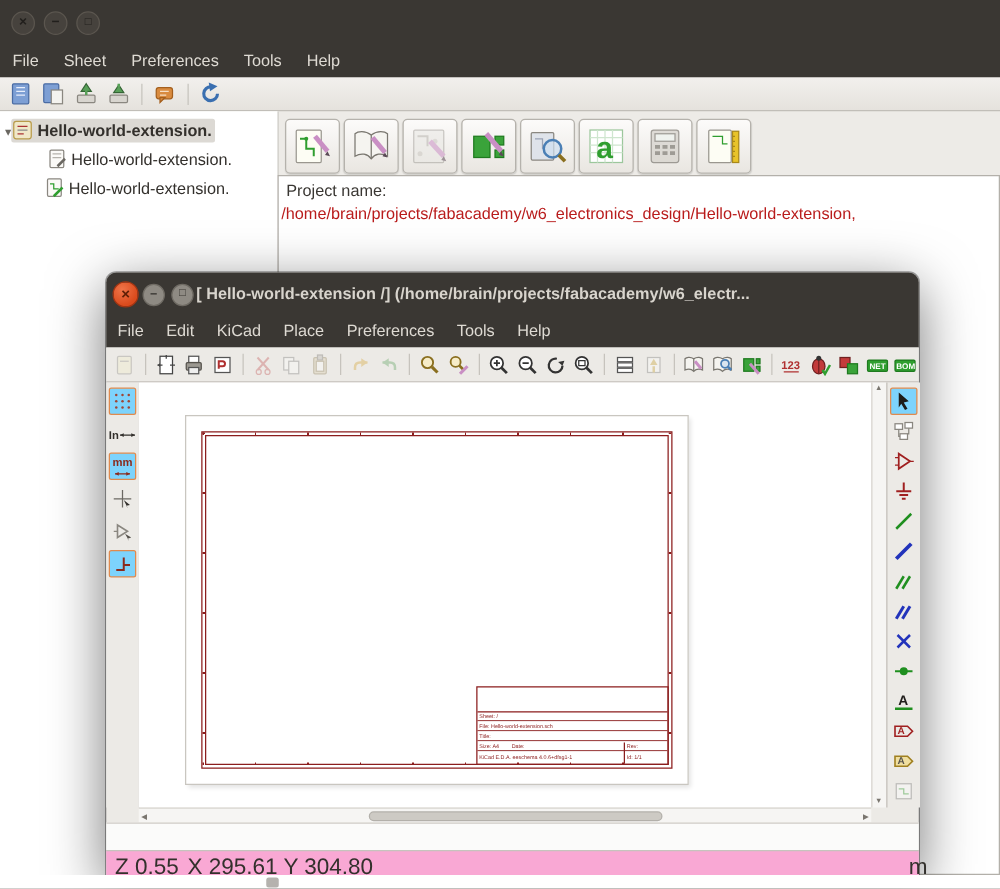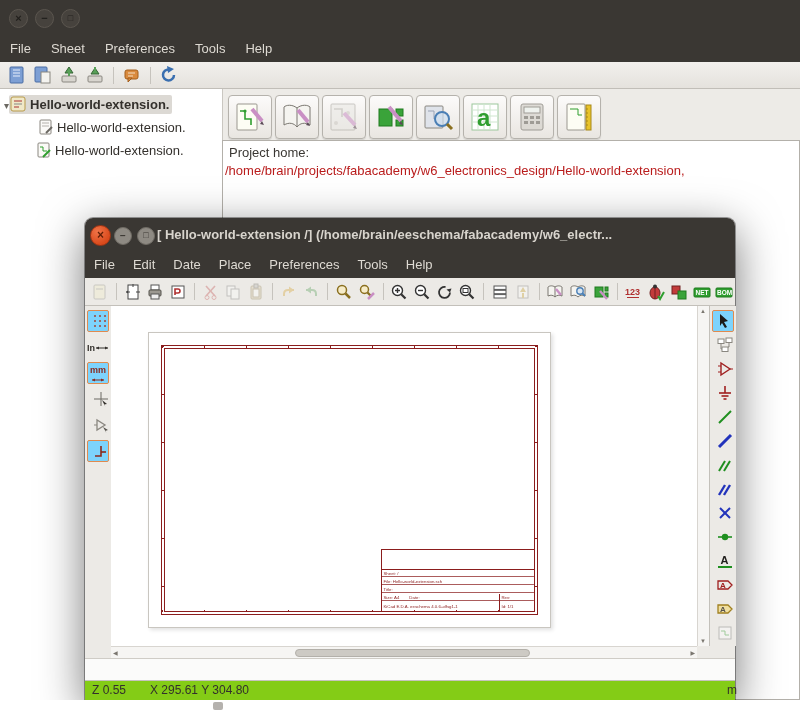--- a/index.html
+++ b/index.html
@@ -48,34 +48,34 @@
     color:#3a3733;font-size:10px;line-height:15px;text-align:center;font-weight:bold;}
   .ee-title{left:72px;top:0;height:34px;line-height:34px;font-weight:700;color:#d8d4cd;font-size:13px;width:570px;}
   .ee-menubar{left:0;top:34px;width:650px;height:26px;}
   .ee-menubar span{padding:0 9px;}
   .ee-toolbar{left:0;top:60px;width:650px;height:28px;background:#eceae6;border-bottom:1px solid #c3c0ba;
     display:flex;align-items:center;padding-left:4px;box-sizing:border-box;gap:1px;}
   .ti{width:22px;height:22px;display:flex;align-items:center;justify-content:center;border-radius:2px;}
   .f{opacity:.35;}
   .ltb{left:0;top:88px;width:26px;height:340px;background:#eceae6;border-right:1px solid #c3c0ba;}
   .rtb{left:624px;top:88px;width:26px;height:340px;background:#eceae6;border-left:1px solid #c3c0ba;}
-  .sbtn{left:2px;width:22px;height:22px;display:flex;align-items:center;justify-content:flex-end;border-radius:2px;}
+  .sbtn{left:2px;width:22px;height:22px;display:flex;align-items:center;justify-content:center;border-radius:2px;}
   .on{background:#7dd3fc;border:1px solid #e08a4e;box-sizing:border-box;}
 
   
   .canvas{left:26px;top:88px;width:586px;height:340px;background:#ffffff;overflow:hidden;}
   .vscroll{left:612px;top:88px;width:12px;height:340px;background:#f6f5f3;border-left:1px solid #d8d5d0;box-sizing:border-box;}
   .hscroll{left:26px;top:428px;width:586px;height:12px;background:#f6f5f3;border-top:1px solid #d8d5d0;box-sizing:border-box;}
   .scar{position:absolute;font-size:6px;color:#7a766f;}
   .arr-up::before{content:"\25B2";} .arr-dn::before{content:"\25BC";}
   .arr-lt::before{content:"\25C0";} .arr-rt::before{content:"\25B6";}
   .hthumb{position:absolute;left:184px;top:2px;width:235px;height:8px;background:#cdcac4;border:1px solid #b3b0aa;border-radius:4px;box-sizing:border-box;}
   .msgpanel{left:0;top:440px;width:650px;height:22px;background:#fbfbfa;border-top:1px solid #cfccc6;box-sizing:border-box;}
-  .ee-status{left:0;top:462px;width:650px;height:20px;background:#84cc16;border-top:1px solid #c6c3bd;box-sizing:border-box;
-    font-size:12px;color:#33302c;}
+  .ee-status{left:0;top:462px;width:650px;height:20px;background:#f9a8d4;border-top:1px solid #c6c3bd;box-sizing:border-box;
+    font-size:18px;color:#33302c;}
   .ee-status span{position:absolute;top:2px;white-space:nowrap;}
 
   
   .page{left:37px;top:26px;width:401px;height:294px;background:#fff;border:1px solid #c9c6c0;box-shadow:2px 2px 4px rgba(0,0,0,.12);}
   .fr-out{left:12px;top:12px;width:377px;height:270px;border:1px solid #8b1d1d;box-sizing:border-box;}
   .fr-in{left:15px;top:15px;width:371px;height:264px;border:1px solid #8b1d1d;box-sizing:border-box;}
   .tick-t{left:13px;top:13px;width:375px;height:2px;background:repeating-linear-gradient(to right,#8b1d1d 0,#8b1d1d 1px,transparent 1px,transparent 42px);}
   .tick-b{left:13px;top:277px;width:375px;height:2px;background:repeating-linear-gradient(to right,#8b1d1d 0,#8b1d1d 1px,transparent 1px,transparent 42px);}
   .tick-l{left:13px;top:13px;width:2px;height:266px;background:repeating-linear-gradient(to bottom,#8b1d1d 0,#8b1d1d 1px,transparent 1px,transparent 48px);}
   .tick-r{left:386px;top:13px;width:2px;height:266px;background:repeating-linear-gradient(to bottom,#8b1d1d 0,#8b1d1d 1px,transparent 1px,transparent 48px);}
@@ -265,37 +265,37 @@
   <div class="abs launchbtn" style="left:557px">
     <svg width="32" height="32">
         <rect x="4" y="3" width="18" height="26" rx="1" fill="#fdfdf4" stroke="#9a978f"></rect>
         <polyline points="7,8 15,8 15,14 19,14" fill="none" stroke="#2f9e2f"></polyline>
         <rect x="23" y="4" width="5" height="25" fill="#e8c32a" stroke="#a8881a"></rect>
         <path d="M23 8 h2 M23 12 h2 M23 16 h2 M23 20 h2 M23 24 h2" stroke="#a8881a"></path>
       </svg>
   </div>
 
   <div class="abs projbox">
-    <div class="abs projlabel">Project home:</div>
+    <div class="abs projlabel">Project name:</div>
     <div class="abs projpath nowrap">/home/brain/projects/fabacademy/w6_electronics_design/Hello-world-extension,</div>
   </div>
 
   <div class="abs ee">
 
     <div class="abs ee-titlebar">
       <div class="abs ee-close glyph-x"></div>
       <div class="abs ee-gbtn glyph-min" style="left:29px"></div>
       <div class="abs ee-gbtn glyph-max" style="left:52px"></div>
-      <div class="abs ee-title nowrap">[ Hello-world-extension /] (/home/brain/eeschema/fabacademy/w6_electr...</div>
+      <div class="abs ee-title nowrap">[ Hello-world-extension /] (/home/brain/projects/fabacademy/w6_electr...</div>
     </div>
 
     <div class="abs menubar ee-menubar">
       <span>File</span>
       <span>Edit</span>
-      <span>Date</span>
+      <span>KiCad</span>
       <span>Place</span>
       <span>Preferences</span>
       <span>Tools</span>
       <span>Help</span>
     </div>
 
     <div class="abs ee-toolbar">
       <div class="ti f">
           <svg width="18" height="18">
             <rect x="3" y="2" width="11" height="14" rx="1" fill="#f2efc9" stroke="#8a8780"></rect>

